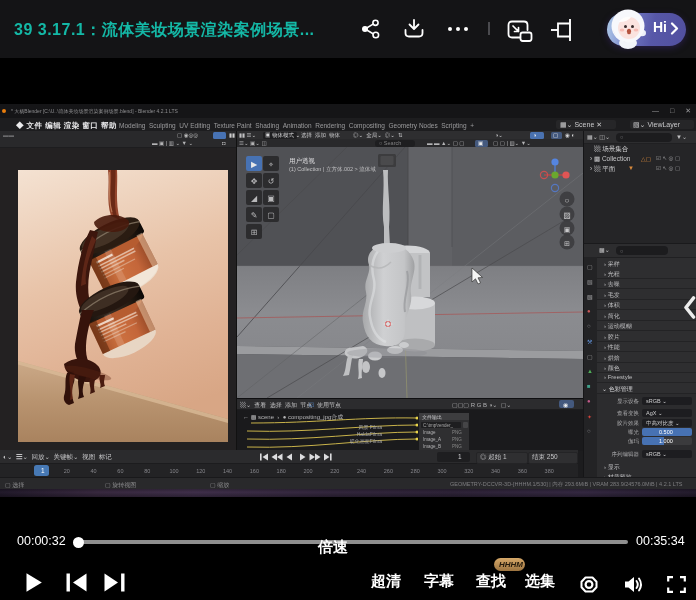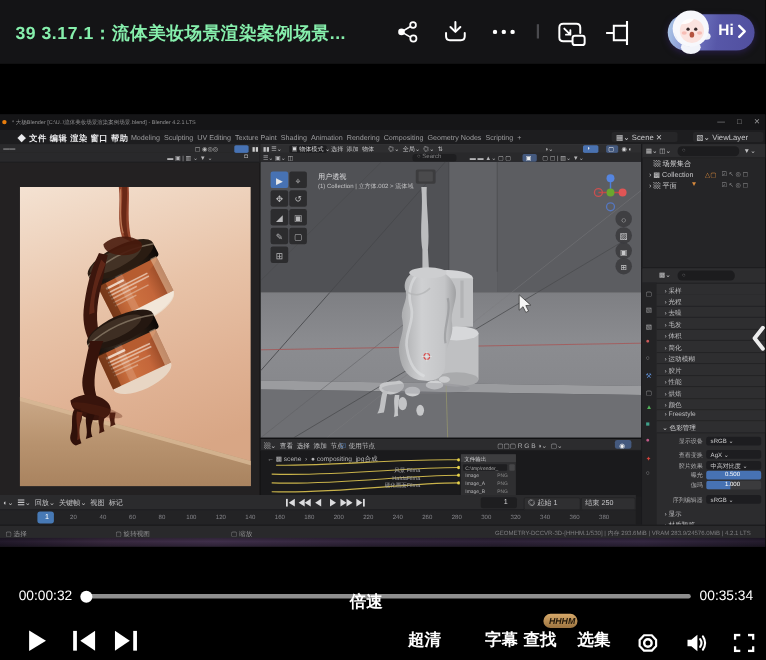--- a/index.html
+++ b/index.html
@@ -5,21 +5,21 @@
   html,body{margin:0;padding:0;background:#000;}
   body{width:696px;height:600px;position:relative;overflow:hidden;
        font-family:"Liberation Sans",sans-serif;}
   .abs{position:absolute;}
   .t{position:absolute;white-space:nowrap;}
 </style>
 </head>
 <body>
 
 <div class="abs" style="left:0;top:0;width:696px;height:58px;background:#141416;">
-  <div class="t" style="left:14px;top:20px;font-size:16px;font-weight:700;color:#86efac;letter-spacing:0.5px;">39 3.17.1：流体美妆场景渲染案例场景...</div>
+  <div class="t" style="left:14px;top:20px;font-size:16px;font-weight:700;color:#14b8a6;letter-spacing:0.5px;">39 3.17.1：流体美妆场景渲染案例场景...</div>
 
   <svg class="abs" style="left:360px;top:19px;" width="21" height="20" viewBox="0 0 21 20">
     <circle cx="5" cy="10" r="3" fill="#fff"></circle>
     <circle cx="15.5" cy="3.8" r="2.6" fill="none" stroke="#fff" stroke-width="1.6"></circle>
     <circle cx="15.8" cy="16" r="2.8" fill="none" stroke="#fff" stroke-width="1.6"></circle>
     <line x1="5" y1="10" x2="13.5" y2="4.8" stroke="#fff" stroke-width="1.5"></line>
     <line x1="5" y1="10" x2="13.5" y2="15" stroke="#fff" stroke-width="1.5"></line>
   </svg>
 
   <svg class="abs" style="left:404px;top:19px;" width="20" height="20" viewBox="0 0 20 20">
@@ -543,21 +543,21 @@
   <path d="M20.5 0.5 L7 9.5 L20.5 18.5 Z" fill="#fff"></path>
 </svg>
 
 <svg class="abs" style="left:104px;top:573px;" width="21" height="19" viewBox="0 0 21 19">
   <path d="M0.5 0.5 L14 9.5 L0.5 18.5 Z" fill="#fff"></path>
   <rect x="17.1" y="0.5" width="3.4" height="18" fill="#fff"></rect>
 </svg>
 
 <div class="t" style="left:318px;top:538px;font-size:15px;font-weight:600;color:#fff;">倍速</div>
 <div class="t" style="left:371px;top:572px;font-size:15px;font-weight:600;color:#fff;">超清</div>
-<div class="t" style="left:424px;top:572px;font-size:15px;font-weight:600;color:#fff;margin-left:17px;">字幕</div>
+<div class="t" style="left:424px;top:572px;font-size:15px;font-weight:600;color:#fff;">字幕</div>
 <div class="t" style="left:476px;top:572px;font-size:15px;font-weight:600;color:#fff;">查找</div>
 <div class="t" style="left:525px;top:572px;font-size:15px;font-weight:600;color:#fff;">选集</div>
 
 <div class="abs" style="left:494px;top:558px;width:31px;height:13px;border-radius:7px;background:linear-gradient(180deg,#d6a869,#9c7440);"></div>
 <div class="t" style="left:499px;top:560px;font-size:8px;font-weight:700;color:#241a0c;font-style:italic;">HHHM</div>
 
 <svg class="abs" style="left:580px;top:576px;" width="18" height="17" viewBox="0 0 18 17">
   <path d="M5.5 1.5 L12.5 1.5 L16.5 5.8 L16.5 11.2 L12.5 15.5 L5.5 15.5 L1.5 11.2 L1.5 5.8 Z" fill="none" stroke="#fff" stroke-width="2" stroke-linejoin="round"></path>
   <circle cx="9" cy="8.5" r="3.4" fill="none" stroke="#fff" stroke-width="2.2"></circle>
 </svg>

